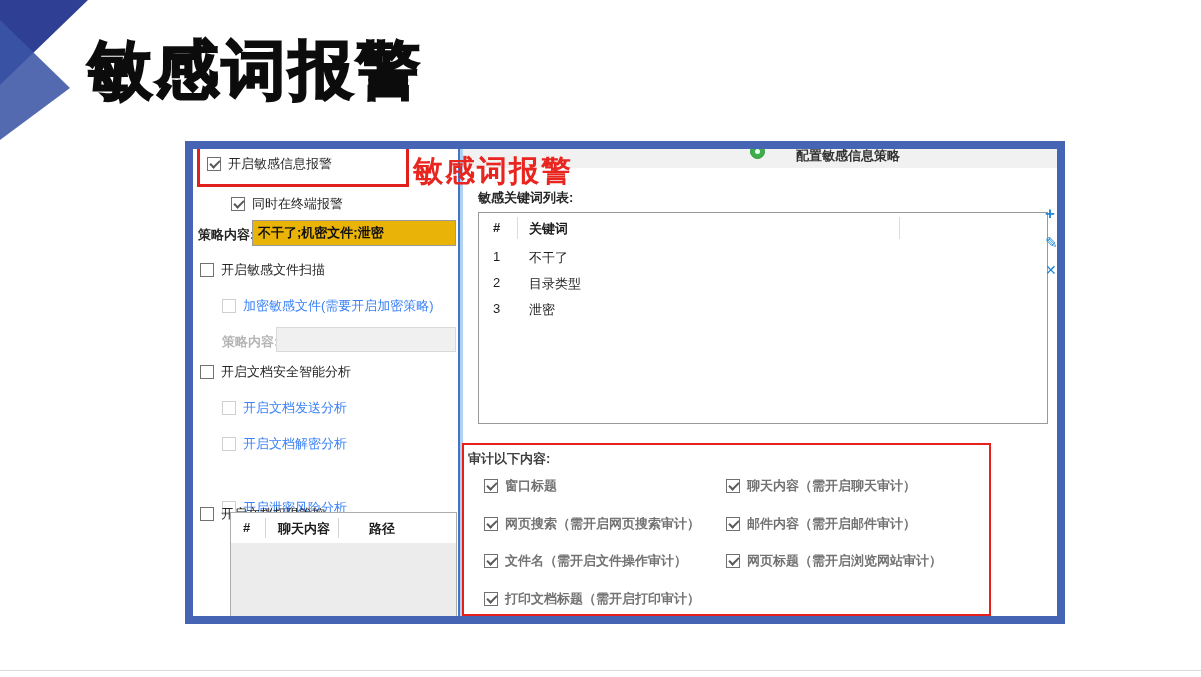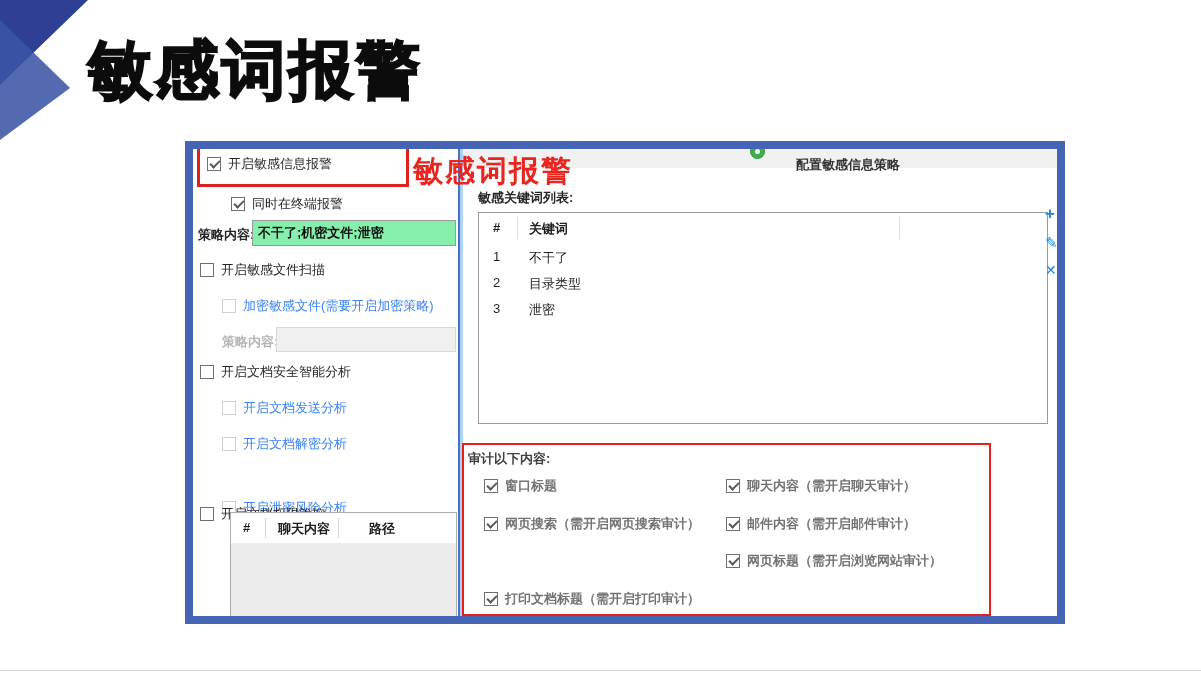--- a/index.html
+++ b/index.html
@@ -28,21 +28,21 @@
   .cb .box { width:14px; height:14px; border:1px solid #707070; background:#fff; position:relative; flex:none; }
   .cb.checked .box::after {
     content:""; position:absolute; left:2px; top:2px; width:8px; height:4px;
     border-left:2px solid #5a5a5a; border-bottom:2px solid #5a5a5a; transform:rotate(-45deg);
   }
   .cb.disabled { color:#3b82f6; }
   .cb.disabled .box { border-color:#d0d0d0; }
   .lbl { font-size:13px; font-weight:600; color:#262626; white-space:nowrap; }
   .lbl.disabled { color:#b5b5b5; }
   .tinput {
-    border:1px solid #9a9a9a; background:#86efac; font-size:13px; color:#111;
+    border:1px solid #9a9a9a; background:#eab308; font-size:13px; color:#111;
     padding:0 5px; font-family:inherit; font-weight:600;
   }
   .tinput:disabled { background:#f0f0f0; border-color:#d9d9d9; }
 
   
   .anno-rect { border:3px solid #e0201d; z-index:25; pointer-events:none; }
   #anno-text {
     left:228px; top:10px; font-size:30px; font-weight:600; color:#e8251f;
     letter-spacing:2px; z-index:26; white-space:nowrap;
   }
@@ -53,21 +53,21 @@
   #dir-table .body { position:absolute; left:0; top:30px; right:0; bottom:0; background:#ececec; }
   .th { position:absolute; top:7px; font-size:13px; font-weight:700; color:#1d1d1d; }
 
   
   #dlg-bg { left:273px; top:0px; width:599px; height:483px; background:#ffffff; }
   #dlg-edge-dark { left:273px; top:0px; width:2px; height:483px; background:#4472c4; }
   #dlg-edge-light { left:275px; top:0px; width:3px; height:483px; background:#aed2f0; }
   #dlg-titlebar { left:278px; top:0px; width:594px; height:27px; background:#f1f1f1; }
   #dlg-icon { left:287px; top:3px; width:15px; height:15px; background:#3fae49; border-radius:8px; border:1px solid #2f9a3c; }
   #dlg-icon::after { content:""; position:absolute; left:4px; top:4px; width:5px; height:5px; border-radius:3px; background:#eafff0; }
-  #dlg-title { left:309px; top:15px; font-size:13px; font-weight:600; color:#333; white-space:nowrap;padding-left:24px; }
+  #dlg-title { left:309px; top:6px; font-size:13px; font-weight:600; color:#333; white-space:nowrap;padding-left:24px; }
 
   #kw-label { left:293px; top:48px; }
   #kw-list { left:293px; top:71px; width:570px; height:212px; border:1px solid #9a9a9a; background:#fff; }
   #kw-list .sep { position:absolute; top:4px; width:1px; height:22px; background:#dcdcdc; }
   .kw-cell { position:absolute; font-size:13px; color:#1f1f1f; white-space:nowrap; }
   .kw-hdr { font-weight:700; }
 
   .side-icon { position:absolute; left:860px; width:20px; font-size:17px; font-weight:700; color:#1f87d4; z-index:5; line-height:1; }
 
   #audit-box { left:277px; top:302px; width:529px; height:173px; border:2px solid #e8201d; background:transparent; }
@@ -191,20 +191,26 @@
           <span class="box"></span>
           <span>窗口标题</span>
         </div>
       </div>
     <div class="audit-cb" style="left:20px; top:70px;">
         <div class="cb checked">
           <span class="box"></span>
           <span>网页搜索（需开启网页搜索审计）</span>
         </div>
       </div>
+    <div class="audit-cb" style="left:20px; top:107px;">
+        <div class="cb checked">
+          <span class="box"></span>
+          <span>文件名（需开启文件操作审计）</span>
+        </div>
+      </div>
     <div class="audit-cb" style="left:20px; top:145px;">
         <div class="cb checked">
           <span class="box"></span>
           <span>打印文档标题（需开启打印审计）</span>
         </div>
       </div>
 
     <div class="audit-cb" style="left:262px; top:32px;">
         <div class="cb checked">
           <span class="box"></span>

